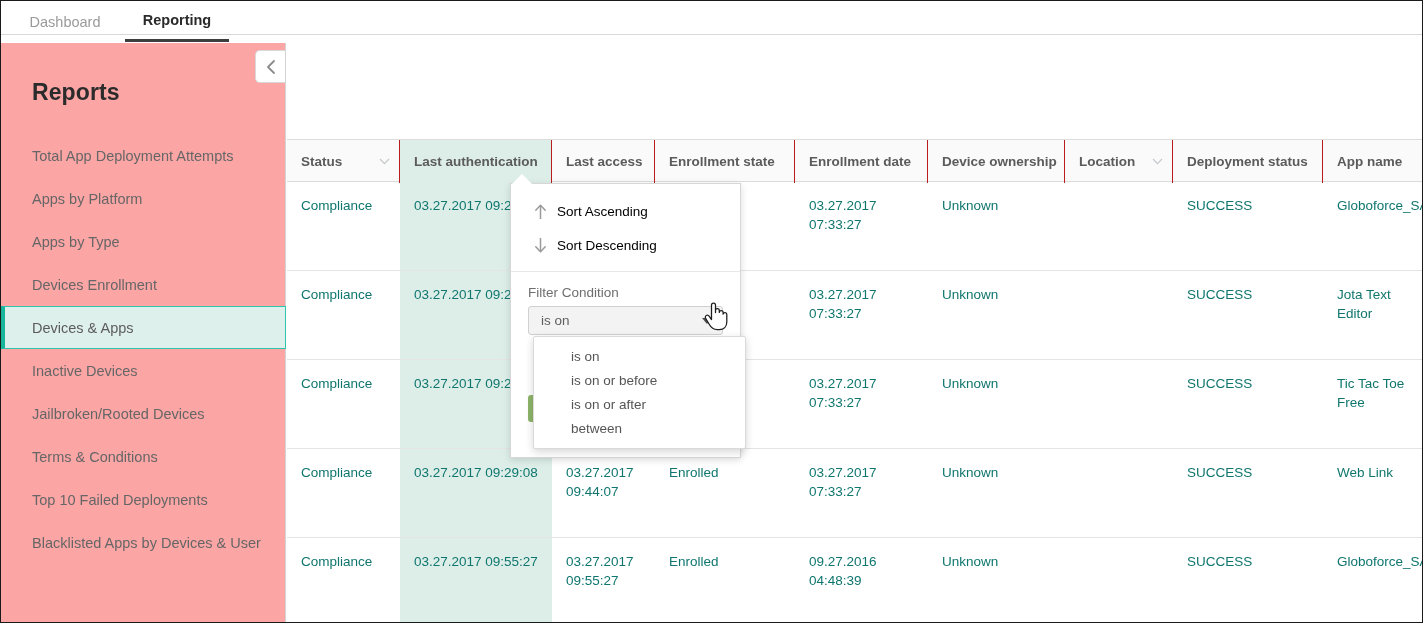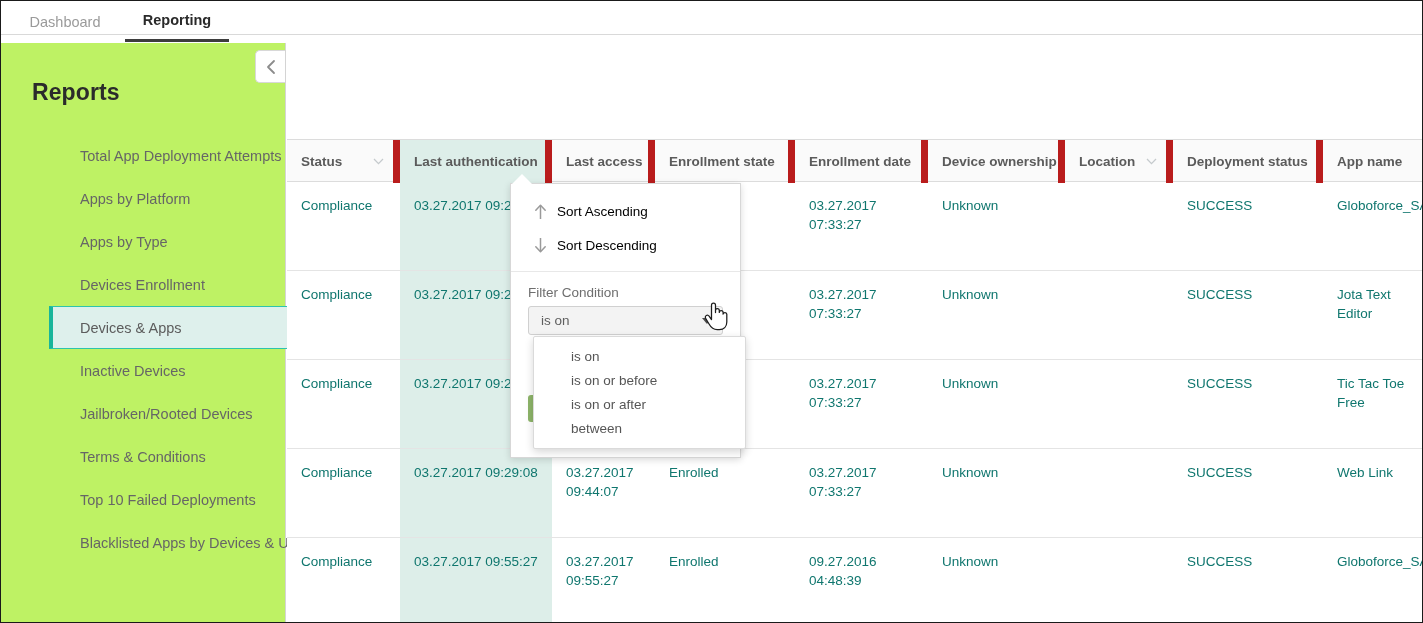--- a/index.html
+++ b/index.html
@@ -41,32 +41,31 @@
     font-weight: bold;
     border-bottom: 3px solid #3d3d3d;
   }
   #tab-dashboard { left: 16px; width: 96px; }
   #tab-reporting { left: 124px; width: 104px; }
 
   
   .sidebar {
     position: absolute; left: 0; top: 42px;
     width: 285px; height: 581px;
-    background: #bef264;
+    background: #fca5a5;
     border-right: 1px solid #d4d4d4;
   }
   .sidebar-title {
     position: absolute; left: 31px; top: 36px;
     font-size: 23px; font-weight: bold; color: #2b2b2b;
     letter-spacing: .1px;
   }
   .nav {
     position: absolute; left: 0; top: 91px;
     width: 285px;
-    margin-left: 48px;
   }
   .nav-item {
     position: relative;
     height: 43px;
     display: flex; align-items: center;
     padding-left: 31px;
     font-size: 14.5px;
     color: #666666;
     cursor: pointer;
     border-left: 4px solid transparent;
@@ -116,21 +115,21 @@
     border-bottom: 1px solid #dcdcdc;
   }
   .hcell {
     position: relative;
     display: flex; align-items: center;
     justify-content: space-between;
     padding: 0 9px 0 14px;
     font-size: 13.5px;
     font-weight: bold;
     color: #5b5b5b;
-    border-right: 7px solid #b91c1c;
+    border-right: 1px solid #b91c1c;
     cursor: pointer;
     flex: 0 0 auto;
     height: 43px;
     white-space: nowrap;
   }
   .hcell:last-child { border-right: none; }
   .hcell.highlight { background: #ddeee9; }
   .hcell .caret { margin-left: 10px; opacity: .55; }
 
   

